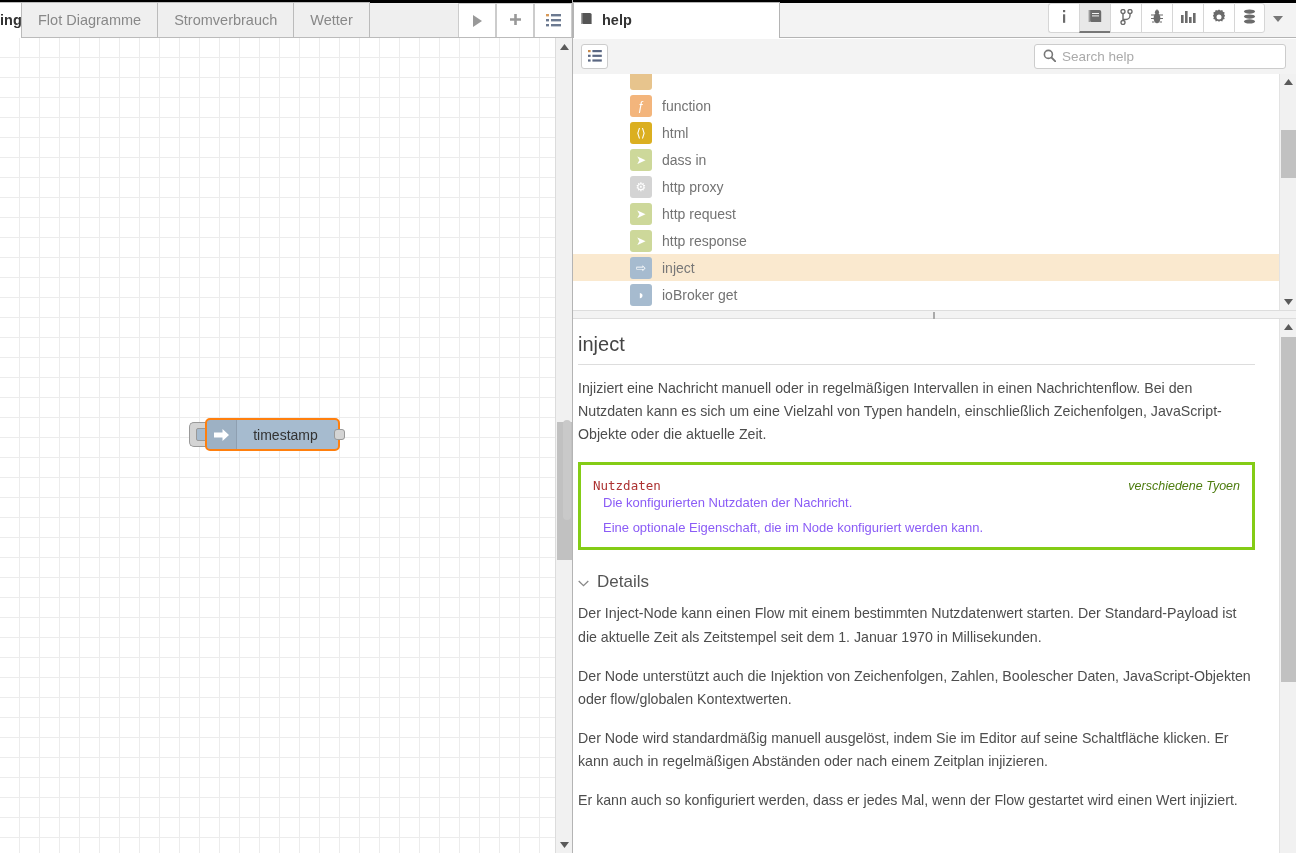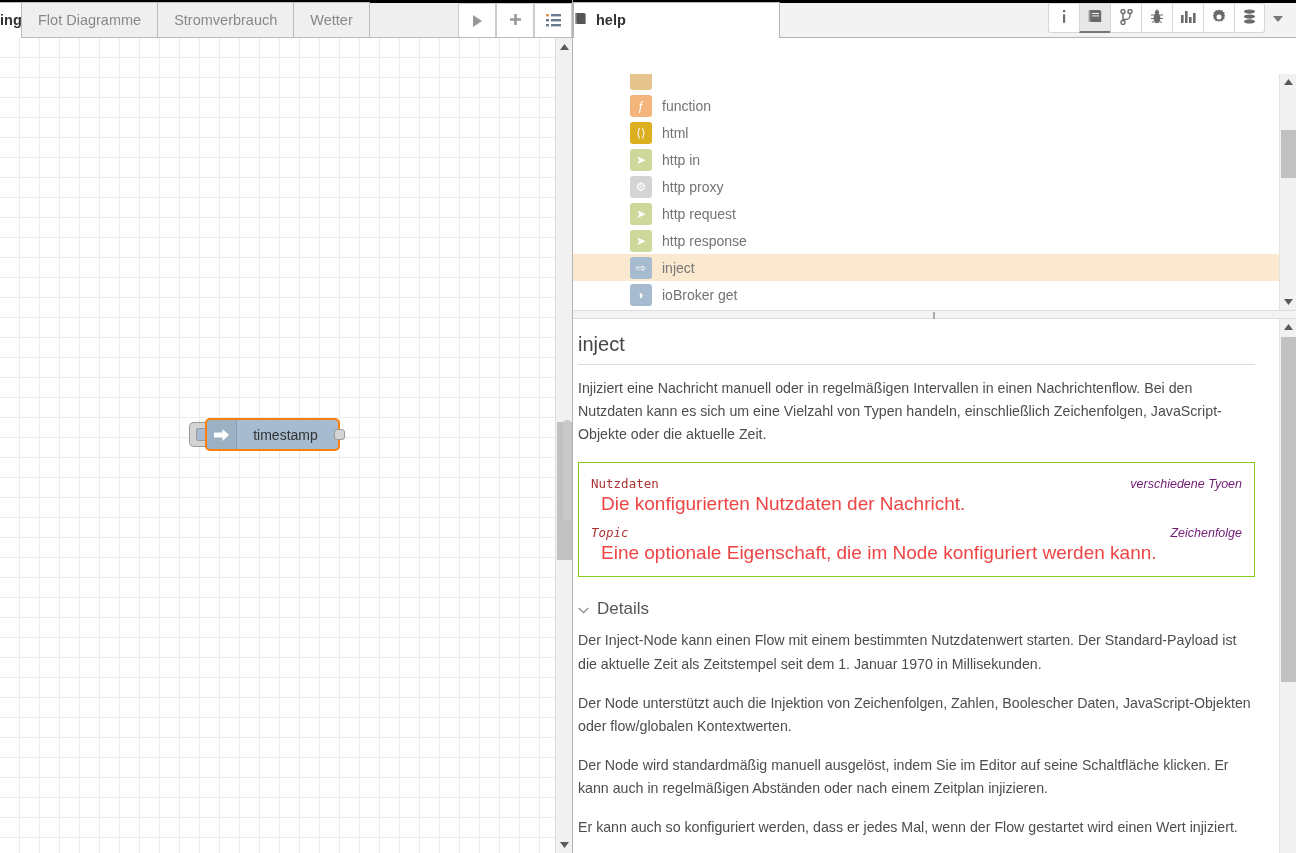--- a/index.html
+++ b/index.html
@@ -137,21 +137,21 @@
   }
   #sb-header {
     position:absolute; left:0; top:0; width:724px; height:38px;
     background:#f3f3f3; border-bottom:1px solid #b4b4b4;
     display:flex; align-items:flex-end;
   }
   #sb-header::before{
     content:""; position:absolute; left:0; top:0; width:724px; height:3px; background:#000;
   }
   #sb-tab {
-    height:35px; margin-top:3px; padding:0 0;
+    height:35px; margin-top:3px; padding:0 6px;
     min-width:207px;
     background:#fff; border:1px solid #b4b4b4; border-bottom:none;
     display:flex;align-items:center; gap:8px;
     font-size:14.5px; color:#333; font-weight:bold;
     position:relative; z-index:3;
   }
   #sb-tab::after{content:"";position:absolute;left:0;right:0;bottom:-1px;height:2px;background:#fff;}
   #sb-header-spacer{flex:1;}
   #sb-tools { display:flex; align-items:center; margin-bottom:4px; padding-right:6px;}
   .sbtool {
@@ -238,27 +238,27 @@
     padding:0 0 8px 0; margin:0 0 12px 0;
     border-bottom:1px solid #ddd;
   }
   #helpdoc p { font-size:14.2px; line-height:1.63; color:#4d4d4d; margin:4px 0 16px 0;}
   .sect-head {
     display:flex; align-items:center; gap:8px;
     font-size:17px; color:#555; margin:0 0 10px 0; cursor:pointer;
   }
   .sect-head .chev{ color:#999; font-size:13px; }
   .prop-table {
-    border:1px solid #84cc16; padding:9px 12px 12px 12px; margin-bottom:22px;
+    border:3px solid #84cc16; padding:9px 12px 12px 12px; margin-bottom:22px;
   }
   .prop-row{ display:flex; justify-content:space-between; align-items:baseline; margin-top:4px;}
   .prop-name{ font-family:"DejaVu Sans Mono", monospace; font-size:12.5px; color:#ad3232;}
   .prop-name.ital{ font-style:italic; }
-  .prop-type{ font-style:italic; font-size:12.5px; color:#701a75;}
-  .prop-desc{ font-size:19px; color:#ef4444; margin:2px 0 10px 10px;}
+  .prop-type{ font-style:italic; font-size:12.5px; color:#4d7c0f;}
+  .prop-desc{ font-size:13px; color:#8b5cf6; margin:2px 0 10px 10px;}
   .prop-desc.last{margin-bottom:0;}
 
   #helpdoc-vscroll{
     position:absolute; right:0; top:319px; width:17px; height:534px;
     background:#f1f1f1; border-left:1px solid #e3e3e3;
   }
   #helpdoc-vscroll .arrow-up{position:absolute;left:0;top:0;width:17px;height:16px;
     display:flex;align-items:center;justify-content:center;}
   #helpdoc-vscroll .thumb{position:absolute;left:1px;top:18px;width:15px;height:345px;background:#c1c1c1;}
 </style>
@@ -428,20 +428,43 @@
         <div class="sbtool-caret">
           <span>
             <svg width="10" height="7" viewBox="0 0 10 7">
                 <path d="M0 0 H10 L5 6 Z" fill="#777"></path>
               </svg>
           </span>
         </div>
       </div>
     </div>
 
+    <div id="help-toolbar">
+      <div id="help-list-btn">
+        <span>
+          <svg width="14" height="12" viewBox="0 0 14 12">
+            <rect x="0" y="0" width="2.6" height="2.2" fill="#c98a4b"></rect>
+            <rect x="0" y="4.7" width="2.6" height="2.2" fill="#5a6782"></rect>
+            <rect x="0" y="9.4" width="2.6" height="2.2" fill="#5a6782"></rect>
+            <rect x="4.4" y="0" width="9.4" height="2.2" fill="#5a6782"></rect>
+            <rect x="4.4" y="4.7" width="9.4" height="2.2" fill="#5a6782"></rect>
+            <rect x="4.4" y="9.4" width="9.4" height="2.2" fill="#5a6782"></rect>
+          </svg>
+        </span>
+      </div>
+      <div id="help-search">
+        <span>
+          <svg width="13" height="13" viewBox="0 0 13 13">
+            <circle cx="5.4" cy="5.4" r="4" fill="none" stroke="#777" stroke-width="1.6"></circle>
+            <path d="M8.5 8.5 L12.3 12.3" stroke="#777" stroke-width="1.8" stroke-linecap="round"></path>
+          </svg>
+        </span>
+        <input type="text" placeholder="Search help" style="">
+      </div>
+    </div>
 
     <div id="nodelist">
       <div id="nodelist-inner">
           <div class="nl-item">
             <div class="nl-ico" style="background: rgb(231, 196, 141);">
               <span style="color: rgb(255, 255, 255); font-size: 12px; line-height: 1;"></span>
             </div>
             <span class="nl-label"></span>
           </div>
           <div class="nl-item">
@@ -453,21 +476,21 @@
           <div class="nl-item">
             <div class="nl-ico" style="background: rgb(219, 175, 32);">
               <span style="color: rgb(255, 255, 255); font-size: 12px; line-height: 1;">⟨⟩</span>
             </div>
             <span class="nl-label">html</span>
           </div>
           <div class="nl-item">
             <div class="nl-ico" style="background: rgb(205, 216, 154);">
               <span style="color: rgb(255, 255, 255); font-size: 12px; line-height: 1;">➤</span>
             </div>
-            <span class="nl-label">http in</span>
+            <span class="nl-label">dass in</span>
           </div>
           <div class="nl-item">
             <div class="nl-ico" style="background: rgb(212, 212, 212);">
               <span style="color: rgb(255, 255, 255); font-size: 12px; line-height: 1;">⚙</span>
             </div>
             <span class="nl-label">http proxy</span>
           </div>
           <div class="nl-item">
             <div class="nl-ico" style="background: rgb(205, 216, 154);">
               <span style="color: rgb(255, 255, 255); font-size: 12px; line-height: 1;">➤</span>
@@ -517,24 +540,20 @@
       <h2>inject</h2>
       <p>Injiziert eine Nachricht manuell oder in regelmäßigen Intervallen in einen Nachrichtenflow. Bei den Nutzdaten kann es sich um eine Vielzahl von Typen handeln, einschließlich Zeichenfolgen, JavaScript-Objekte oder die aktuelle Zeit.</p>
 
 
       <div class="prop-table">
         <div class="prop-row">
           <span class="prop-name">Nutzdaten</span>
           <span class="prop-type">verschiedene Tyoen</span>
         </div>
         <div class="prop-desc">Die konfigurierten Nutzdaten der Nachricht.</div>
-        <div class="prop-row">
-          <span class="prop-name ital">Topic</span>
-          <span class="prop-type">Zeichenfolge</span>
-        </div>
         <div class="prop-desc last">Eine optionale Eigenschaft, die im Node konfiguriert werden kann.</div>
       </div>
 
       <div class="sect-head">
         <span class="chev">
           <svg width="11" height="7" viewBox="0 0 11 7">
               <path d="M0.7 1 L5.5 5.6 L10.3 1" fill="none" stroke="#888" stroke-width="1.3"></path>
             </svg>
         </span>
         <span>Details</span>

